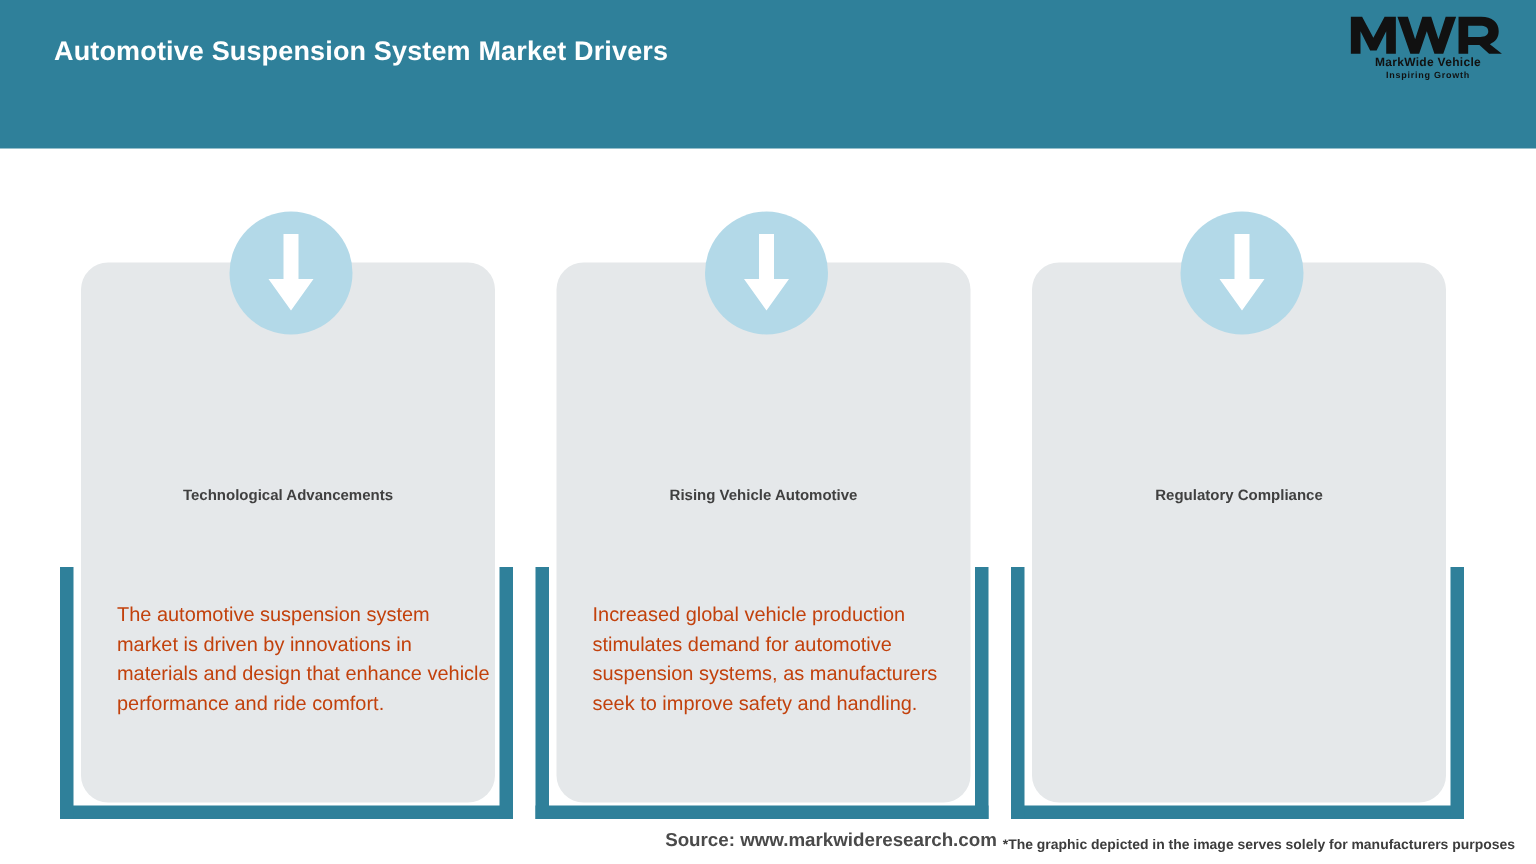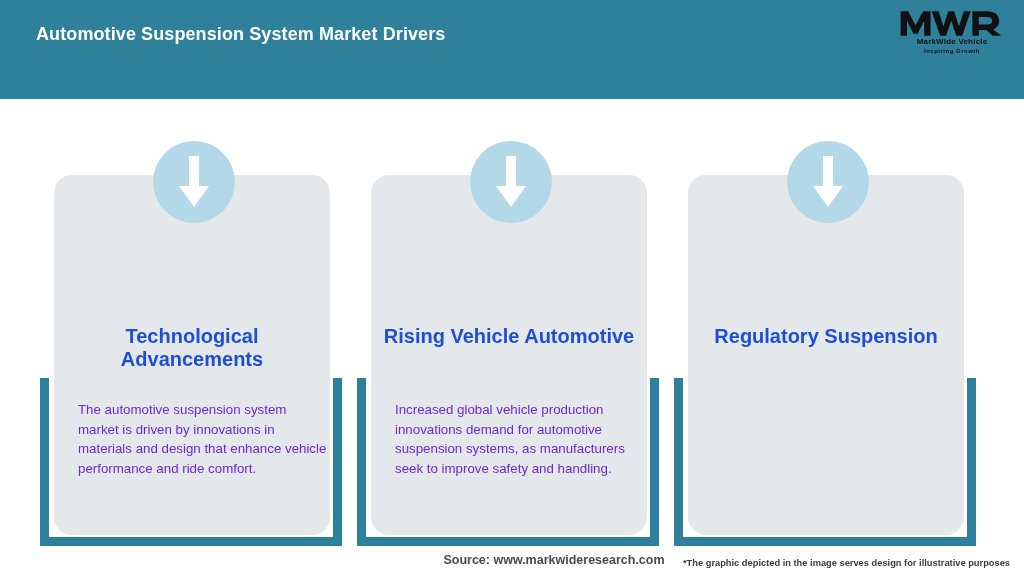--- a/index.html
+++ b/index.html
@@ -129,33 +129,33 @@
     width: 38px;
     height: 56px;
   }
 
   .card-title {
     position: absolute;
     left: 0;
     top: 150px;
     width: 276px;
     text-align: center;
-    font-size: 20px;
-    font-weight: bold;
-    color: #1d4ed8;
+    font-size: 10px;
+    font-weight: bold;
+    color: #404040;
     z-index: 2;
   }
   .card-body {
     position: absolute;
     left: 24px;
     top: 225px;
     width: 250px;
     font-size: 13.3px;
     line-height: 19.5px;
-    color: #6d28d9;
+    color: #c2410c;
     text-align: left;
     z-index: 2;
   }
 
   
   .source {
     position: absolute;
     left: 0;
     top: 553px;
     width: 1024px;
@@ -209,37 +209,37 @@
       <svg viewBox="0 0 38 56">
         <path d="M14 2 L24 2 L24 32 L34 32 L19 53 L4 32 L14 32 Z" fill="#ffffff"></path>
       </svg>
     </div>
   </div>
 
   <div class="card-wrap c2">
     <div class="bracket"></div>
     <div class="card">
       <div class="card-title">Rising Vehicle Automotive</div>
-      <div class="card-body">Increased global vehicle production innovations demand for automotive suspension systems, as manufacturers seek to improve safety and handling.</div>
+      <div class="card-body">Increased global vehicle production stimulates demand for automotive suspension systems, as manufacturers seek to improve safety and handling.</div>
     </div>
     <div class="circle">
       <svg viewBox="0 0 38 56">
         <path d="M14 2 L24 2 L24 32 L34 32 L19 53 L4 32 L14 32 Z" fill="#ffffff"></path>
       </svg>
     </div>
   </div>
 
   <div class="card-wrap c3">
     <div class="bracket"></div>
     <div class="card">
-      <div class="card-title">Regulatory Suspension</div>
+      <div class="card-title">Regulatory Compliance</div>
     </div>
     <div class="circle">
       <svg viewBox="0 0 38 56">
         <path d="M14 2 L24 2 L24 32 L34 32 L19 53 L4 32 L14 32 Z" fill="#ffffff"></path>
       </svg>
     </div>
   </div>
 
 </div>
 
 <div class="source">Source: www.markwideresearch.com</div>
-<div class="disclaimer">*The graphic depicted in the image serves design for illustrative purposes</div>
+<div class="disclaimer">*The graphic depicted in the image serves solely for manufacturers purposes</div>
 
 </body></html>

